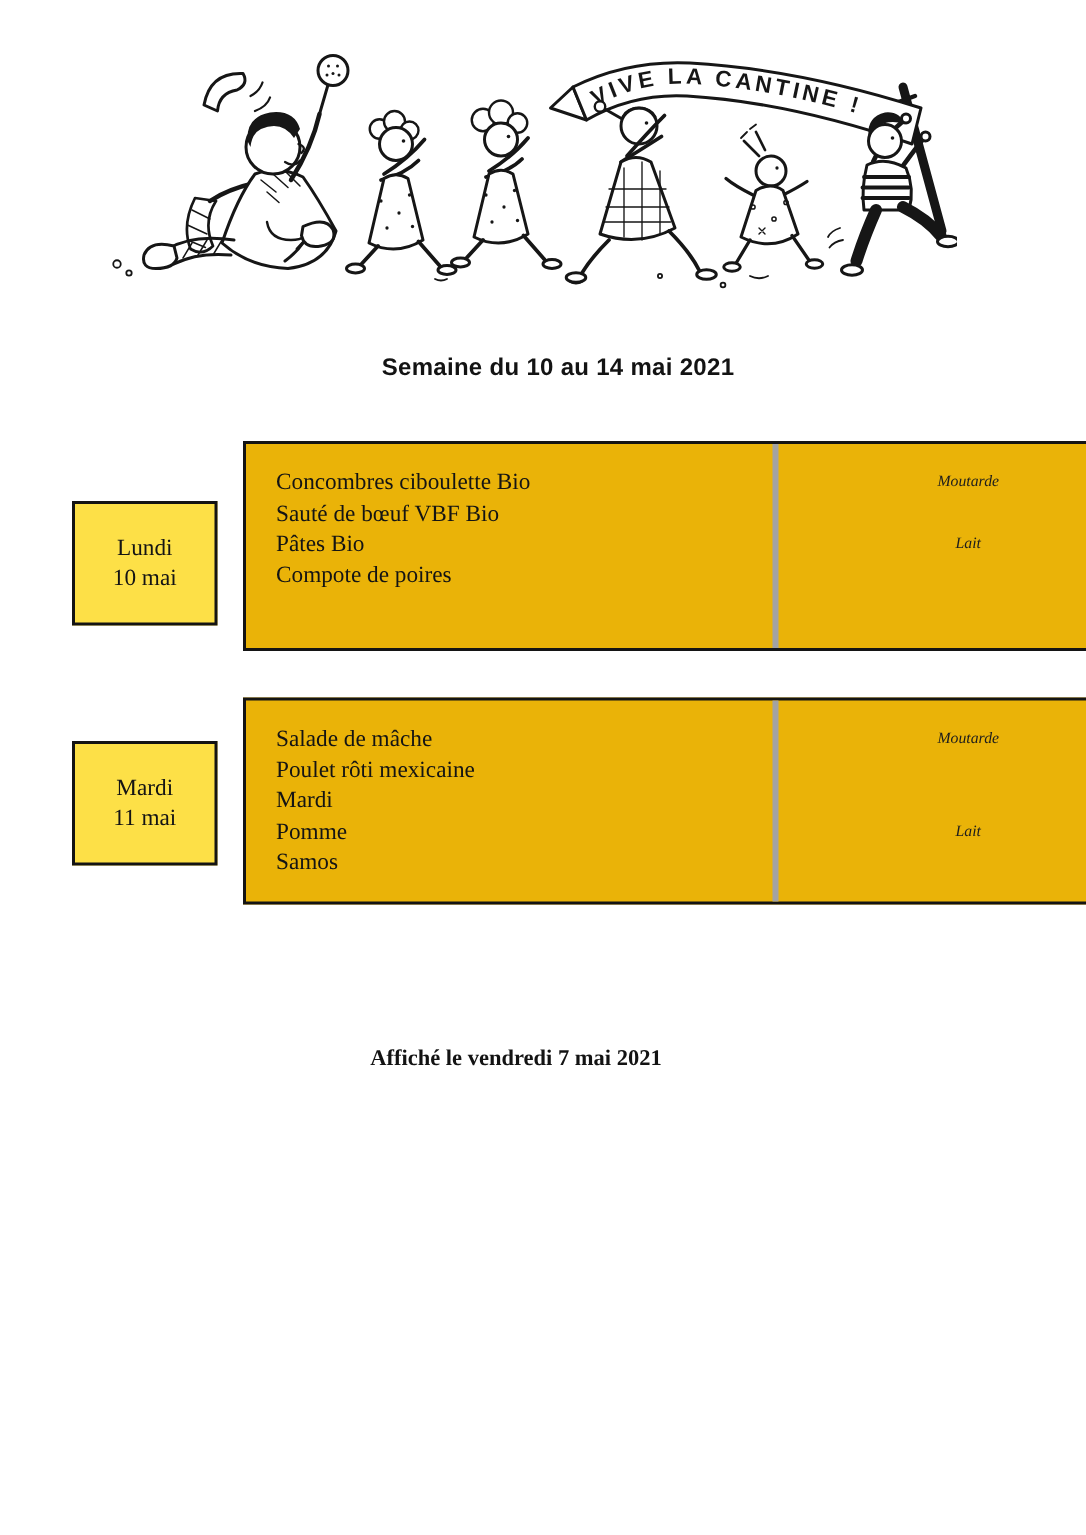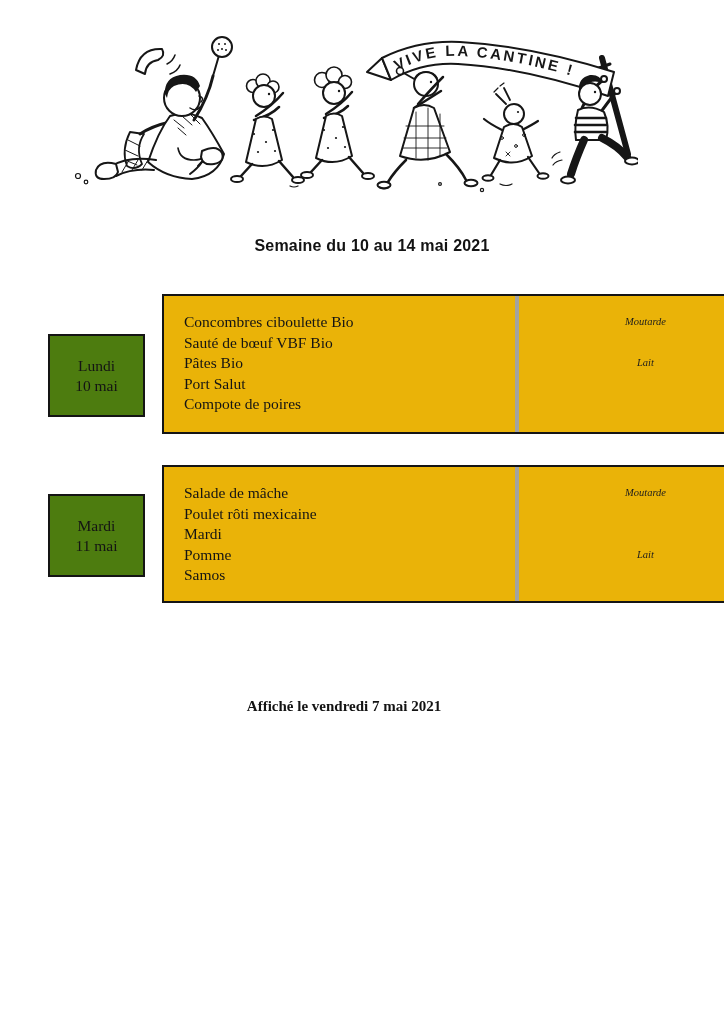--- a/index.html
+++ b/index.html
@@ -49,21 +49,21 @@
     color:#1d1d1d;
   }
   .allergen-row { height:20.5px; line-height:20.5px; }
   .day-box {
     position:absolute; left:48px; width:97px; height:83px;
     border:2px solid #141414;
     box-sizing:border-box;
     display:flex; flex-direction:column;
     align-items:center; justify-content:center;
     font-size:15.5px; line-height:19.5px;
-    background:#4d7c0f;
+    background:#fde047;
   }
   .day-box.first  { top:334px; }
   .day-box.second { top:494px; }
   .page-footer {
     position:absolute; top:698px; left:0; width:688px;
     text-align:center;
     font-family:"Liberation Serif", serif;
     font-weight:bold; font-size:15px; color:#131313;
   }
 </style>
@@ -237,21 +237,20 @@
 
   <div class="day-box first">
     <div>Lundi</div>
     <div>10 mai</div>
   </div>
   <div class="menu-box first">
     <div class="menu-items">
       <div class="menu-row">Concombres ciboulette Bio</div>
       <div class="menu-row">Sauté de bœuf VBF Bio</div>
       <div class="menu-row">Pâtes Bio</div>
-      <div class="menu-row">Port Salut</div>
       <div class="menu-row">Compote de poires</div>
     </div>
     <div class="allergen-col">
       <div class="allergen-row">Moutarde</div>
       <div class="allergen-row"></div>
       <div class="allergen-row">Lait</div>
       <div class="allergen-row"></div>
     </div>
   </div>
 

